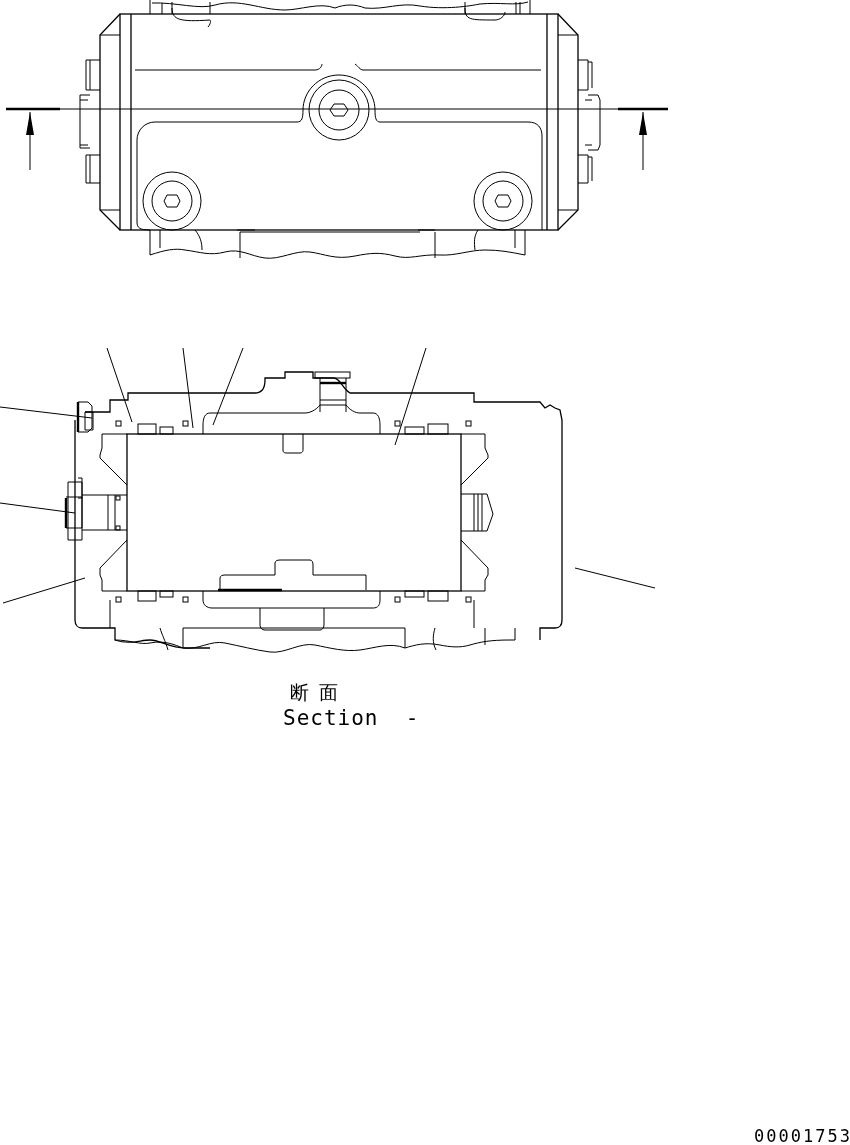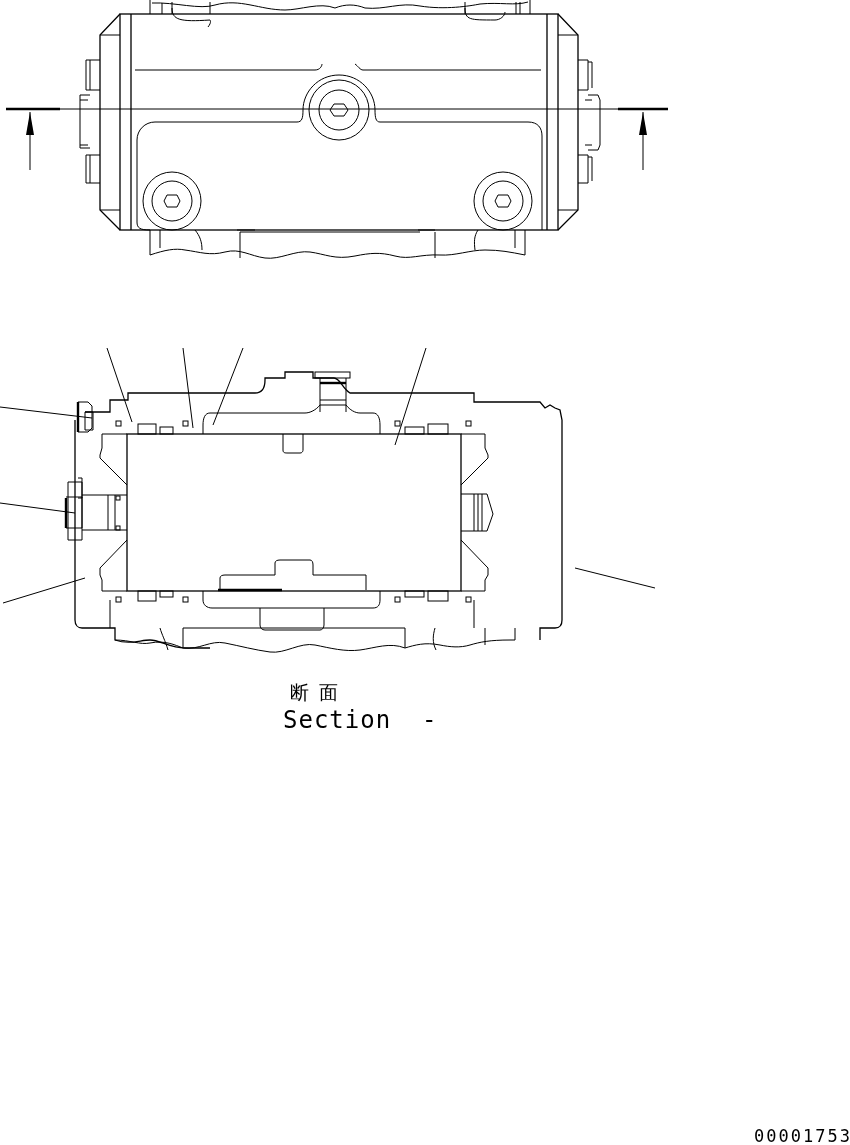--- a/index.html
+++ b/index.html
@@ -2,21 +2,21 @@
 <html><head>
 <meta charset="utf-8">
 <style>
   html, body { margin: 0; padding: 0; background: #ffffff; }
   body { width: 850px; height: 1145px; position: relative; overflow: hidden; }
   svg { position: absolute; left: 0; top: 0; }
   .ln { fill: none; stroke: #000; stroke-width: 1.3; }
   .th { fill: none; stroke: #000; stroke-width: 1; }
   .bold { fill: none; stroke: #000; stroke-width: 2.4; }
   .caption-jp { position: absolute; left: 290px; top: 680px; font-family: "DejaVu Sans", sans-serif; font-size: 19px; letter-spacing: 10px; color: #000; }
-  .caption-en { position: absolute; left: 283px; top: 706px; font-family: "DejaVu Sans Mono", monospace; font-size: 24px; letter-spacing: 1px; color: #000; white-space: pre; }
+  .caption-en { position: absolute; left: 283px; top: 706px; font-family: "DejaVu Sans Mono", monospace; font-size: 21px; letter-spacing: 1px; color: #000; white-space: pre; }
   .drawing-id { position: absolute; left: 754px; top: 1126px; font-family: "DejaVu Sans Mono", monospace; font-size: 17px; letter-spacing: 2px; color: #000; }
 </style>
 </head>
 <body>
 
 <svg width="850" height="1145" viewBox="0 0 850 1145">
 
   <g>
 
     <path class="th" d="M150,0 L150,14 M530,0 L530,14"></path>

